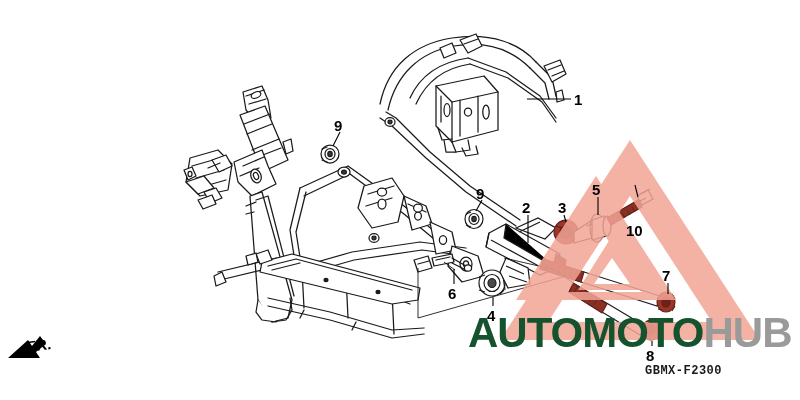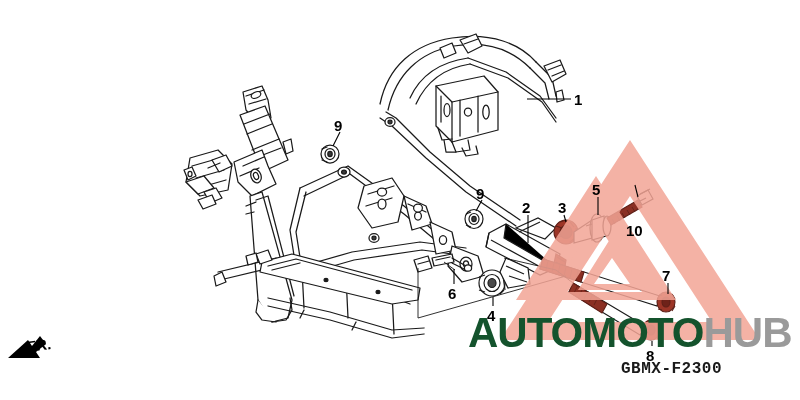--- a/index.html
+++ b/index.html
@@ -19,21 +19,21 @@
            letter-spacing:0px;}
 
   
   #fr-mark{position:absolute;left:6px;top:332px;width:62px;height:36px;}
   #fr-text{position:absolute;left:26px;top:338px;font-size:15px;
            font-weight:700;color:#000;font-family:"Liberation Sans",sans-serif;
            transform:rotate(-7deg);transform-origin:left top;}
 
   
   #diagram-code{position:absolute;right:78px;bottom:22px;
-     font-family:"Liberation Mono",monospace;font-size:16px;
+     font-family:"Liberation Mono",monospace;font-size:12px;
      font-weight:700;color:#1a1a1a;letter-spacing:0.5px;}
 
   
   #wm-text{position:absolute;left:468px;top:312px;
      font-family:"Liberation Sans",sans-serif;
      font-size:42px;font-weight:700;letter-spacing:-1px;line-height:1;
      white-space:nowrap;}
   #wm-text span{display:inline;}
 </style>
 </head>

